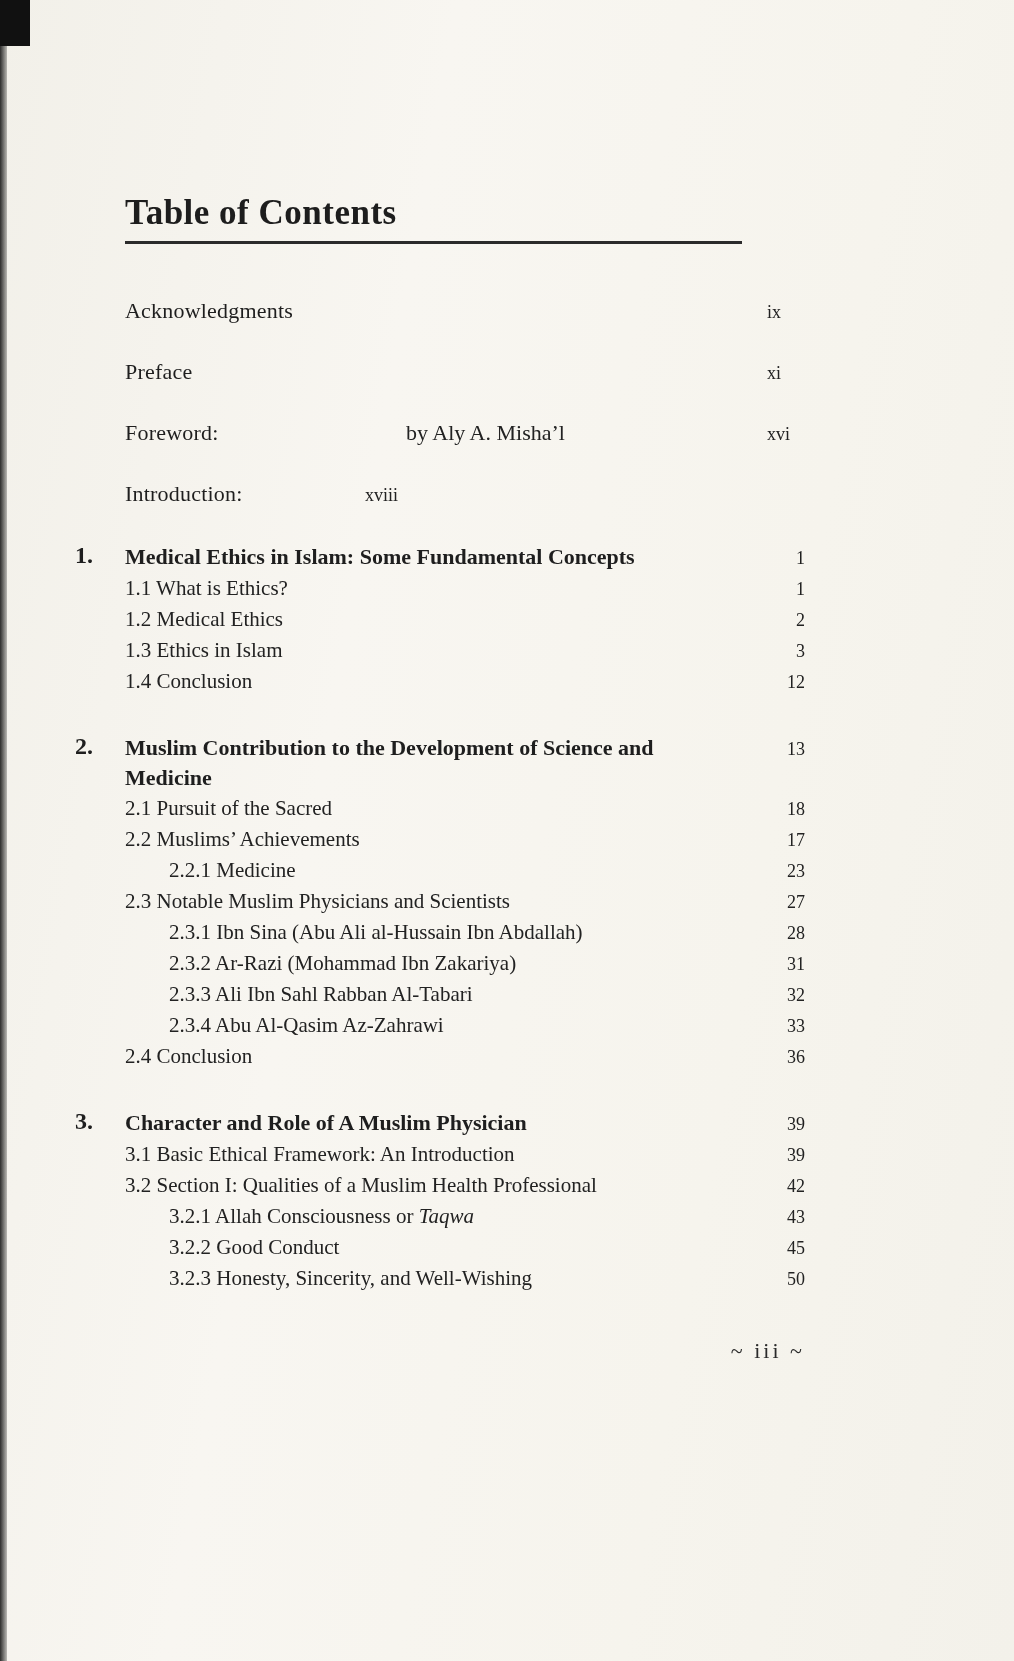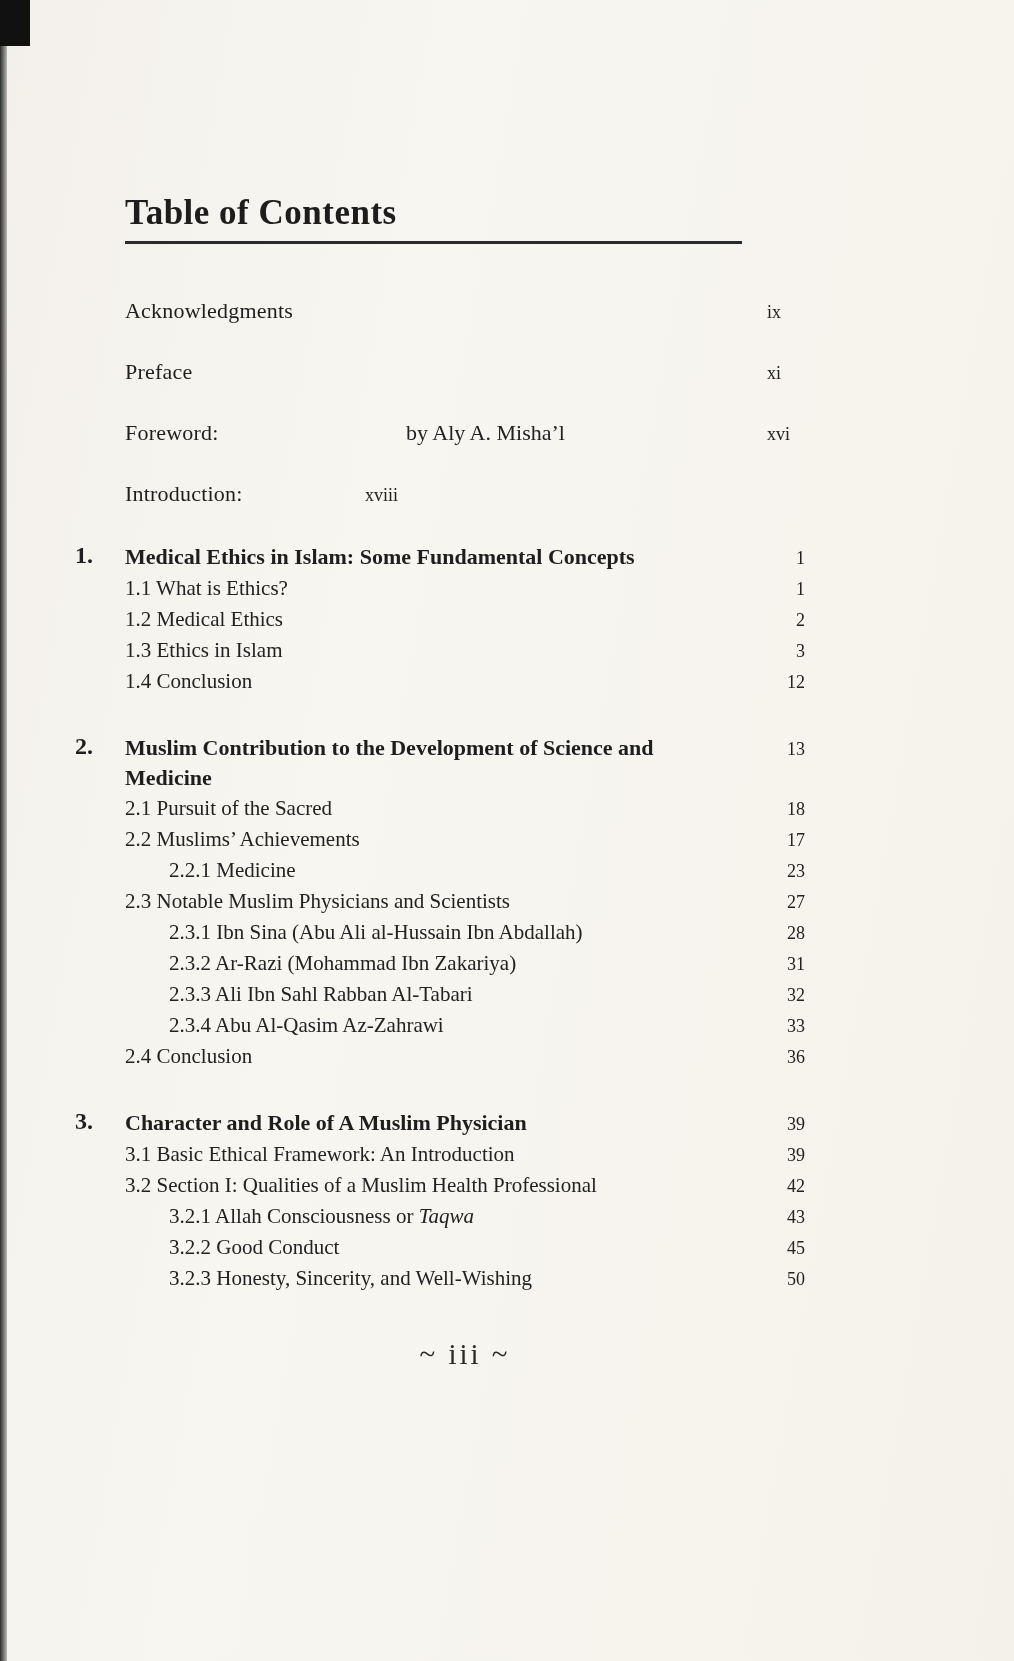--- a/index.html
+++ b/index.html
@@ -101,22 +101,22 @@
     font-size: 21px;
     line-height: 30px;
   }
   .entry .etext { flex: 1; padding-right: 8px; }
   .entry.lvl2 .etext { padding-left: 44px; }
   .footer {
     position: absolute;
     top: 1338px;
     left: 125px;
     width: 680px;
-    text-align: center;
-    font-size: 29px;
+    text-align: right;
+    font-size: 22px;
     letter-spacing: 3px;
     color: #2a2a2a;
   }
 </style>
 </head>
 <body>
 
 <div class="page">
   <div class="scan-edge"></div>
   <div class="scan-corner"></div>

